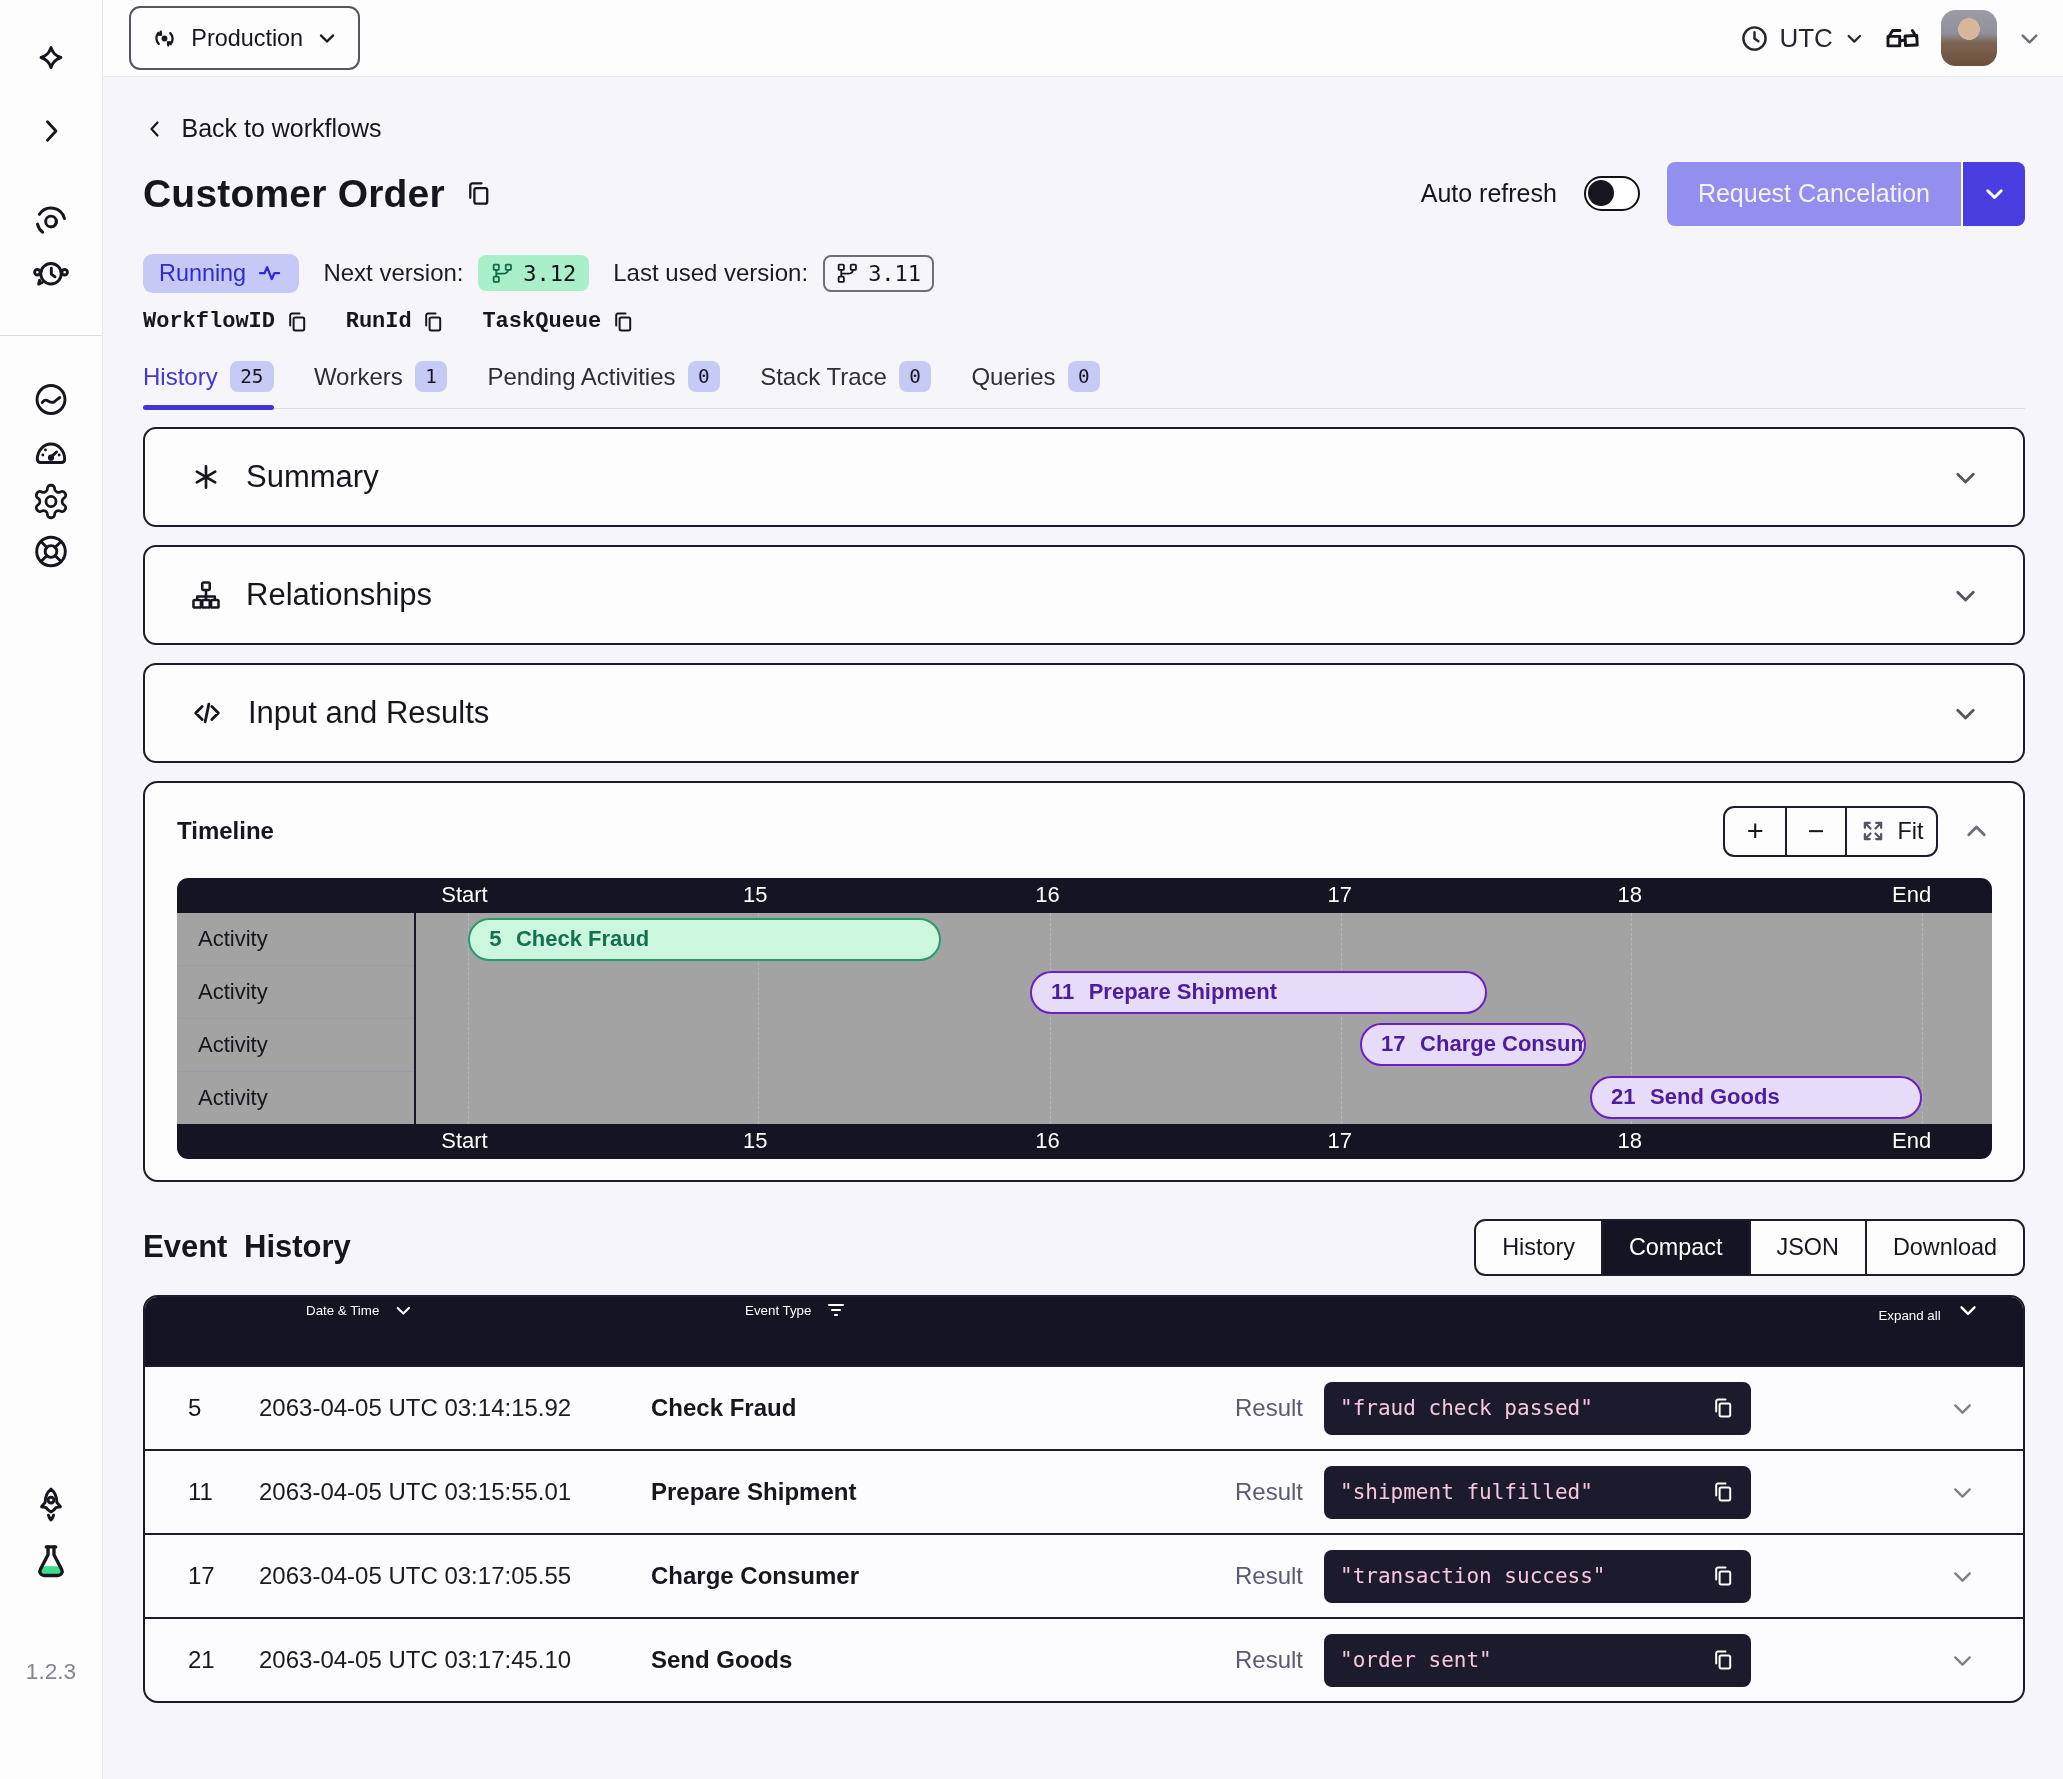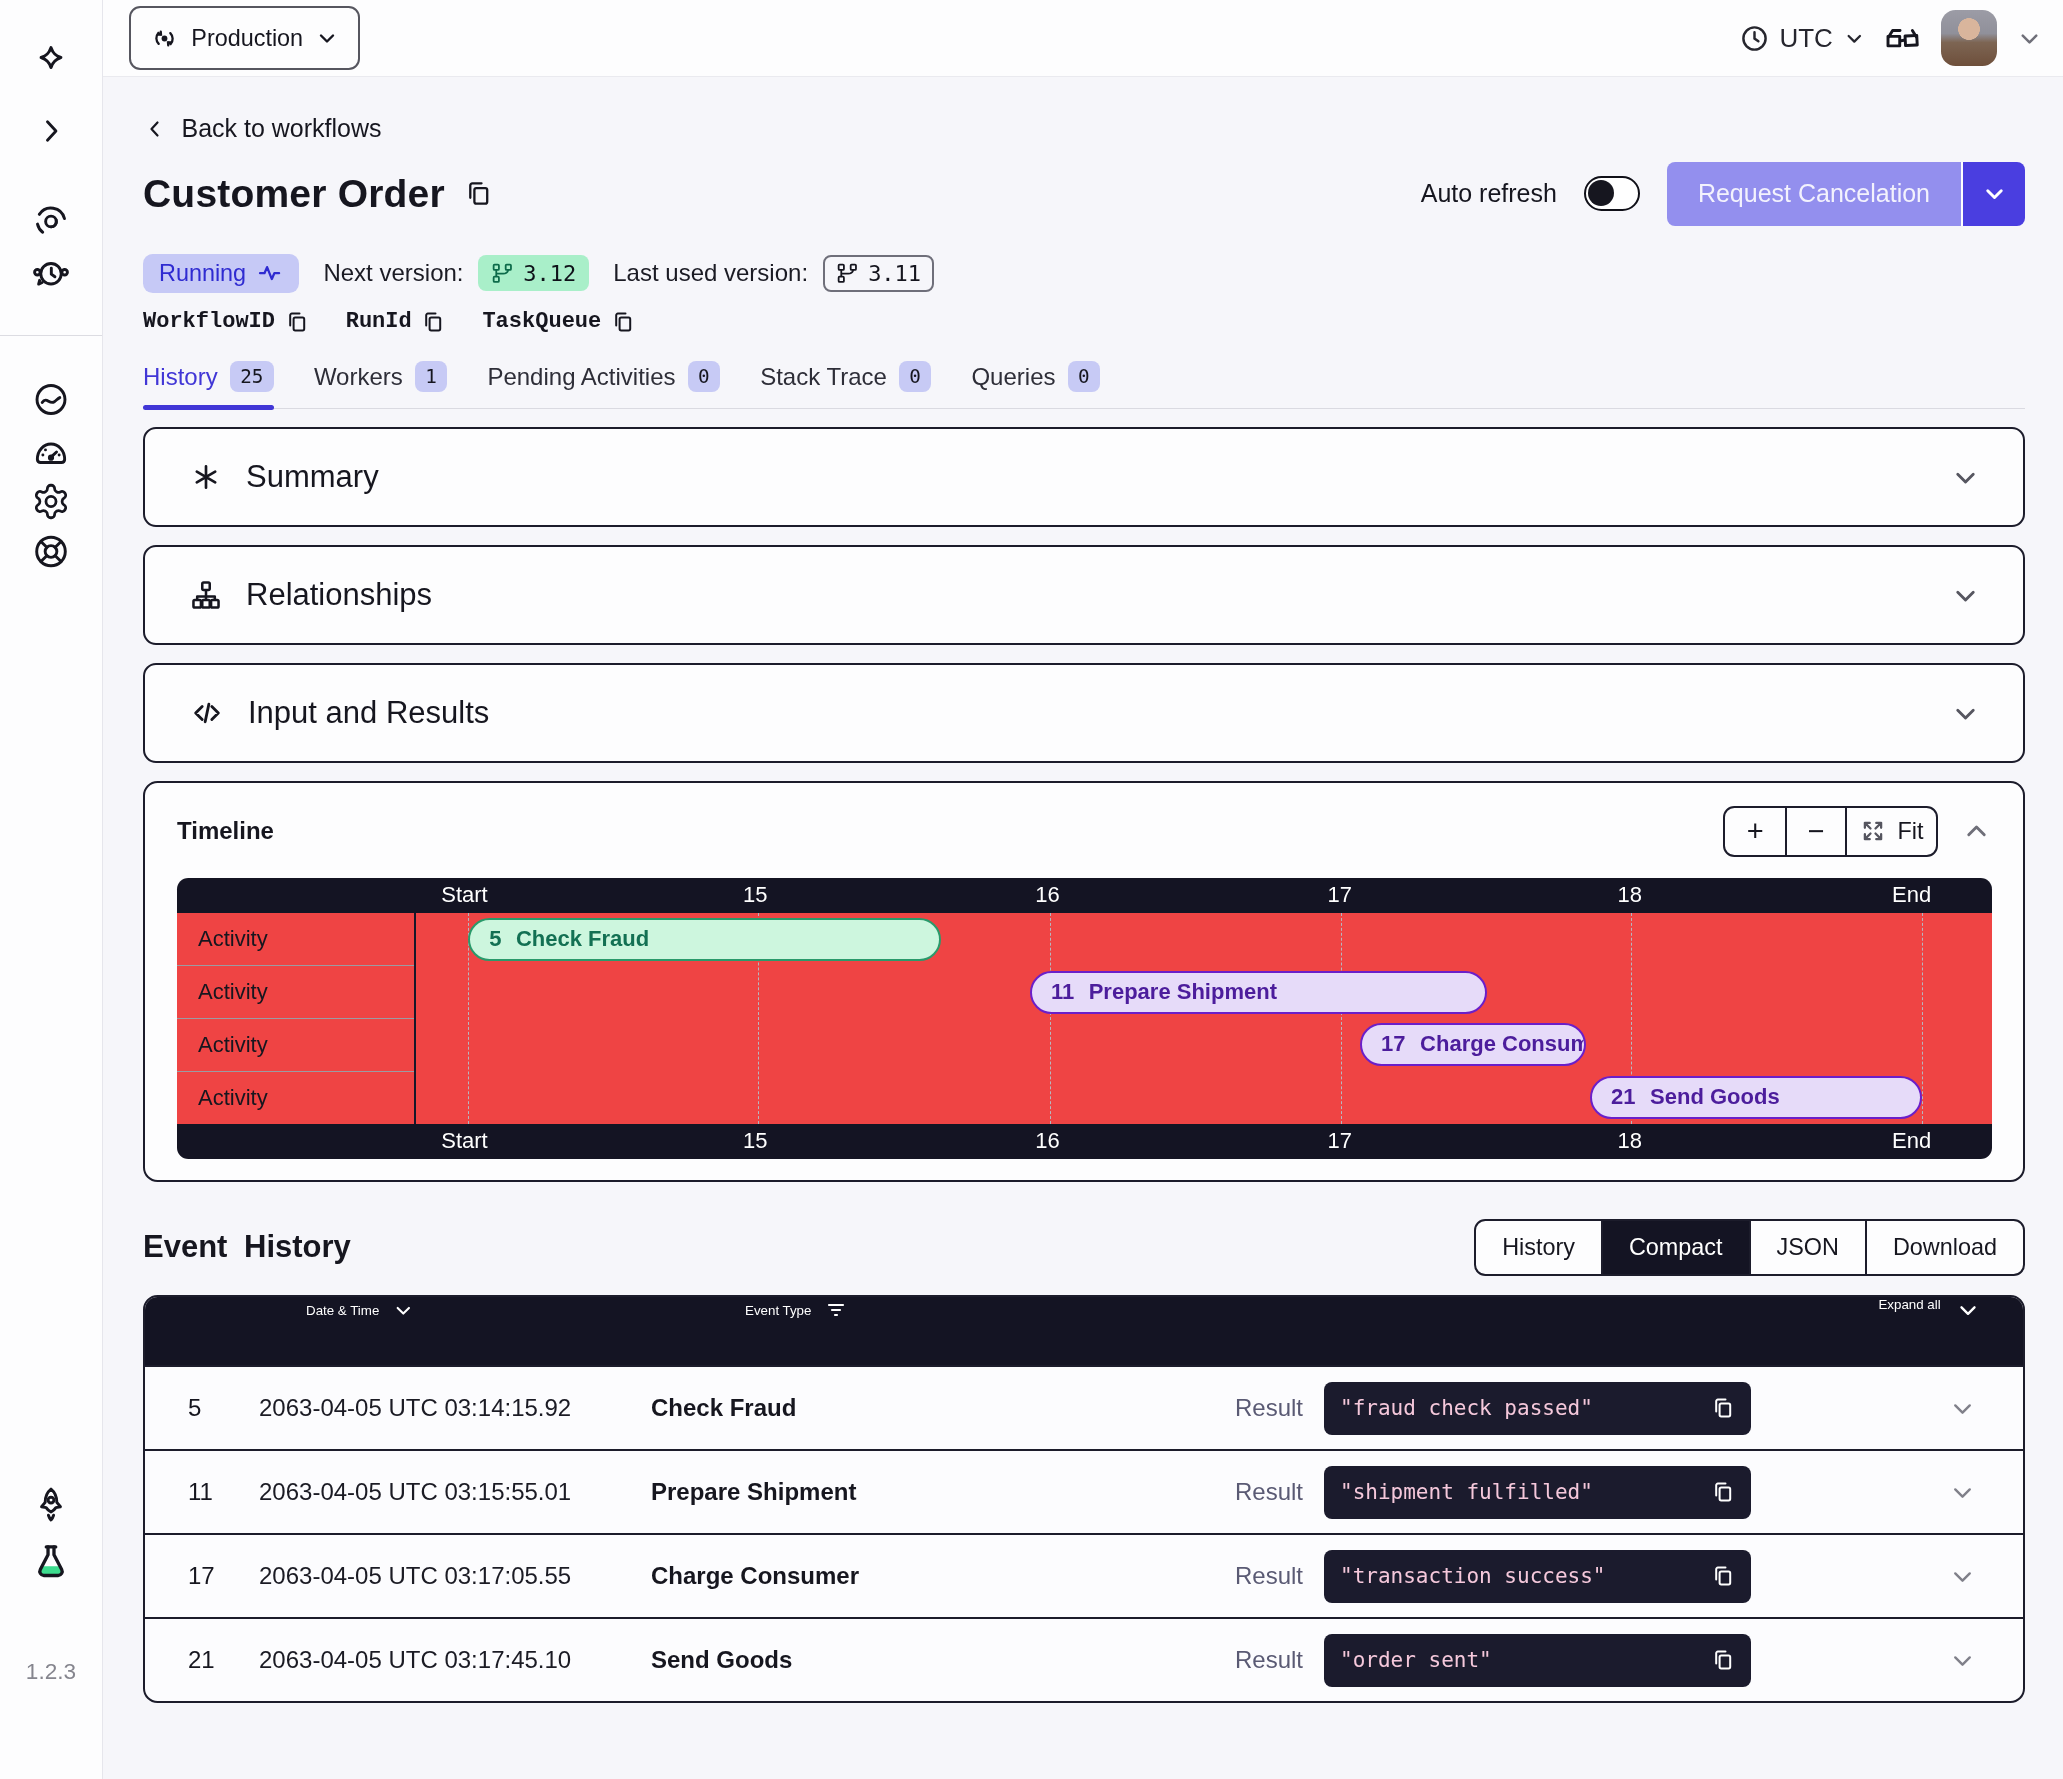--- a/index.html
+++ b/index.html
@@ -79,21 +79,21 @@
   .zbtn { min-width:60px; height:47px; display:flex; align-items:center; justify-content:center; gap:11.3px; font-size:29px; border-left:2.4px solid #1c1c2b; padding:0 13px; }
   .zbtn:first-child { border-left:none; }
   .zbtn .fit-label { font-size:23.4px; }
   .tl-collapse { color:#6f6f79; display:flex; }
 
   .tl-chart { margin-top:21px; }
   .ruler { position:relative; height:35px; background:#141423; color:#fff; font-size:22px; }
   .ruler-top { border-radius:11.3px 11.3px 0 0; }
   .ruler-bottom { border-radius:0 0 11.3px 11.3px; }
   .tick { position:absolute; top:50%; transform:translate(-50%,-50%); }
-  .tl-body { position:relative; height:211px; background:#ef4444; }
+  .tl-body { position:relative; height:211px; background:#a3a3a3; }
   .tl-labels { position:absolute; left:0; top:0; width:239px; height:100%; border-right:2.4px solid #17172a; }
   .tl-label-cell { height:53px; display:flex; align-items:center; padding-left:21px; font-size:22px; border-bottom:1.6px solid #9b9ba3; }
   .tl-label-cell:last-child { border-bottom:none; }
   .tl-grid { position:absolute; left:242px; right:0; top:0; bottom:0; }
   .gridline { position:absolute; top:0; bottom:0; width:0; border-left:1.6px dashed #b6b6bf; }
   .bar { position:absolute; height:43px; border-radius:22px; border:2.8px solid; display:flex; align-items:center; gap:14.5px; padding:0 19.3px; font-size:22px; font-weight:600; white-space:nowrap; overflow:hidden; }
   .bar[data-color="green"]  { background:#cdf6de; border-color:#2a9a6b; color:#137053; }
   .bar[data-color="purple"] { background:#e6dbf9; border-color:#6b1fc9; color:#4c1d9c; }
 
   
@@ -101,21 +101,21 @@
   .eh-title { font-size:31px; font-weight:600; word-spacing:8px; }
   .views { margin-left:auto; display:flex; border:2.4px solid #1c1c2b; border-radius:11.3px; overflow:hidden; background:#fdfdfe; }
   .view-btn { padding:0 26px; height:53px; display:flex; align-items:center; font-size:23.4px; font-weight:500; border-left:2.4px solid #1c1c2b; color:#16161f; }
   .view-btn:first-child { border-left:none; }
   .view-btn.active { background:#141423; color:#fff; }
 
   .eh-table { margin-top:19.3px; border:2.4px solid #1c1c2b; border-radius:14.5px; overflow:hidden; background:#fcfcfe; }
   .eh-grid { display:grid; grid-template-columns:71px 392px 592px 81px 427px 1fr; align-items:center; padding:0 40px 0 43px; }
   .eh-header { background:#141423; color:#fff; height:68px; font-size:24px; font-weight:600;gap:47px; }
   .hdr-cell { display:flex; align-items:center; gap:13px; }
-  .hdr-expand { grid-column:5 / 7; justify-self:end; display:flex; align-items:flex-start; gap:14.5px; font-weight:500; margin-right:4.8px; }
+  .hdr-expand { grid-column:5 / 7; justify-self:end; display:flex; align-items:flex-end; gap:14.5px; font-weight:500; margin-right:4.8px; }
   .eh-row { height:84px; border-top:2.4px solid #1c1c2b; font-size:24px; }
   .eh-row:first-of-type { border-top:none; }
   .cell-dt { color:#1b1b24; }
   .cell-type { font-weight:700; }
   .cell-result-label { color:#5a5a74; justify-self:end; padding-right:21px; }
   .chip { width:427px; height:53px; border-radius:8px; background:#1b1b2d; display:flex; align-items:center; justify-content:space-between; padding:0 16px; }
   .chip-text { font-family:"DejaVu Sans Mono", monospace; font-size:21px; color:#f5c8db; }
   .chip-copy { color:#fff; display:flex; }
   .row-chevron { color:#80808a; justify-self:end; margin-right:6.4px; display:flex; }
 

